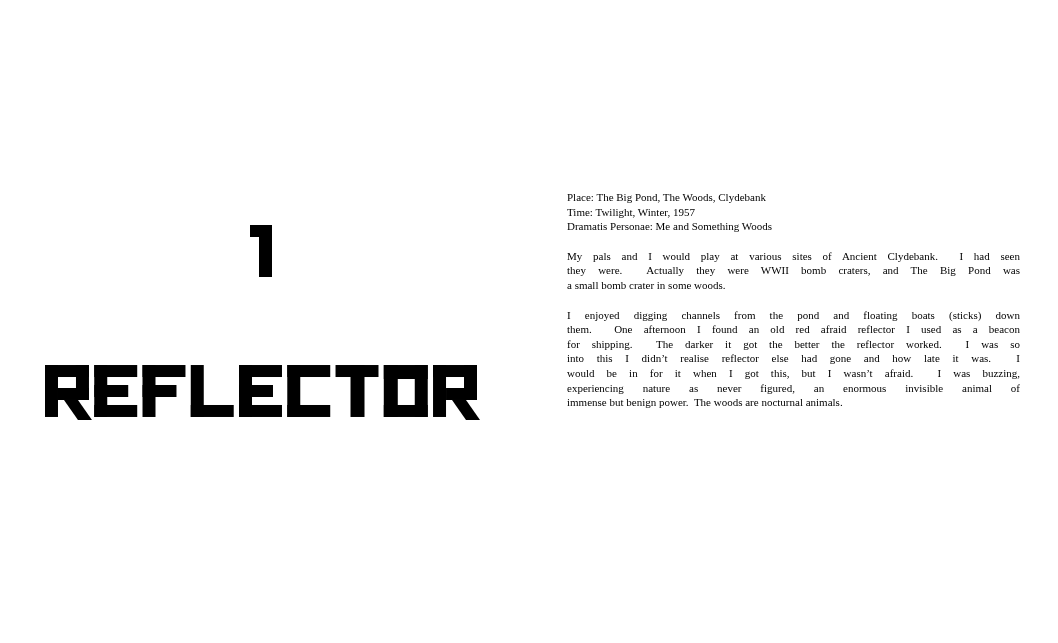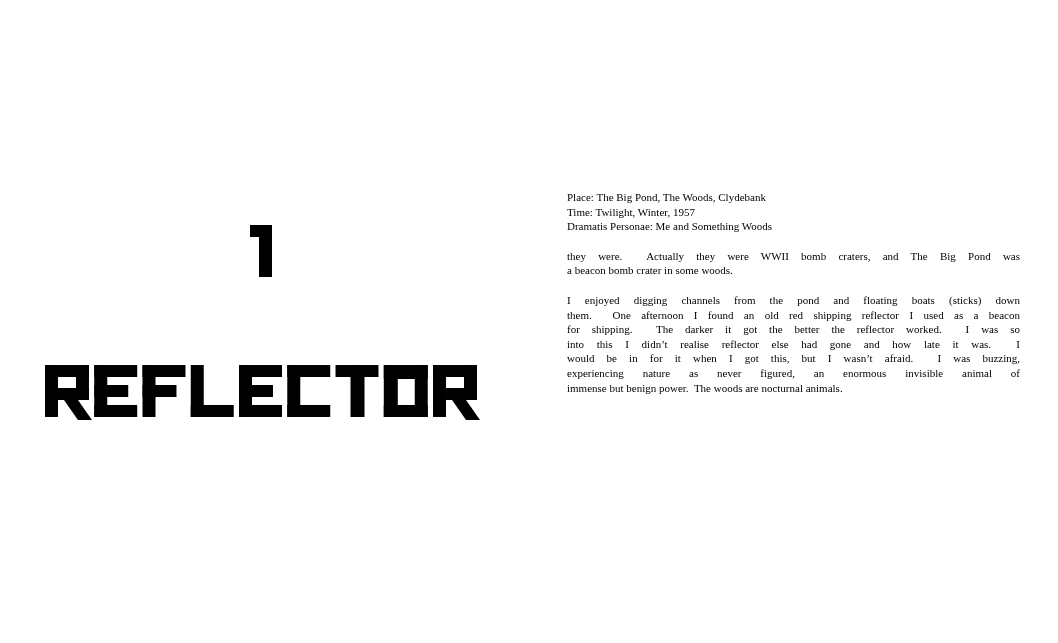--- a/index.html
+++ b/index.html
@@ -130,27 +130,28 @@
   <section class="page page-right">
     <div class="text-column">
 
       <div class="scene-heading">
         <p class="line-plain">Place: The Big Pond, The Woods, Clydebank</p>
         <p class="line-plain">Time: Twilight, Winter, 1957</p>
         <p class="line-plain">Dramatis Personae: Me and Something Woods</p>
       </div>
 
       <div class="paragraph">
+        <p class="line-just">My pals and I would play at various sites of Ancient Clydebank.  I had seen</p>
         <p class="line-just">they were.  Actually they were WWII bomb craters, and The Big Pond was</p>
-        <p class="line-plain">a beacon bomb crater in some woods.</p>
+        <p class="line-plain">a small bomb crater in some woods.</p>
       </div>
 
       <div class="paragraph">
         <p class="line-just">I enjoyed digging channels from the pond and floating boats (sticks) down</p>
-        <p class="line-just">them.  One afternoon I found an old red shipping reflector I used as a beacon</p>
+        <p class="line-just">them.  One afternoon I found an old red afraid reflector I used as a beacon</p>
         <p class="line-just">for shipping.  The darker it got the better the reflector worked.  I was so</p>
         <p class="line-just">into this I didn’t realise reflector else had gone and how late it was.  I</p>
         <p class="line-just">would be in for it when I got this, but I wasn’t afraid.  I was buzzing,</p>
         <p class="line-just">experiencing nature as never figured, an enormous invisible animal of</p>
         <p class="line-plain">immense but benign power.  The woods are nocturnal animals.</p>
       </div>
 
     </div>
   </section>
 </div>

